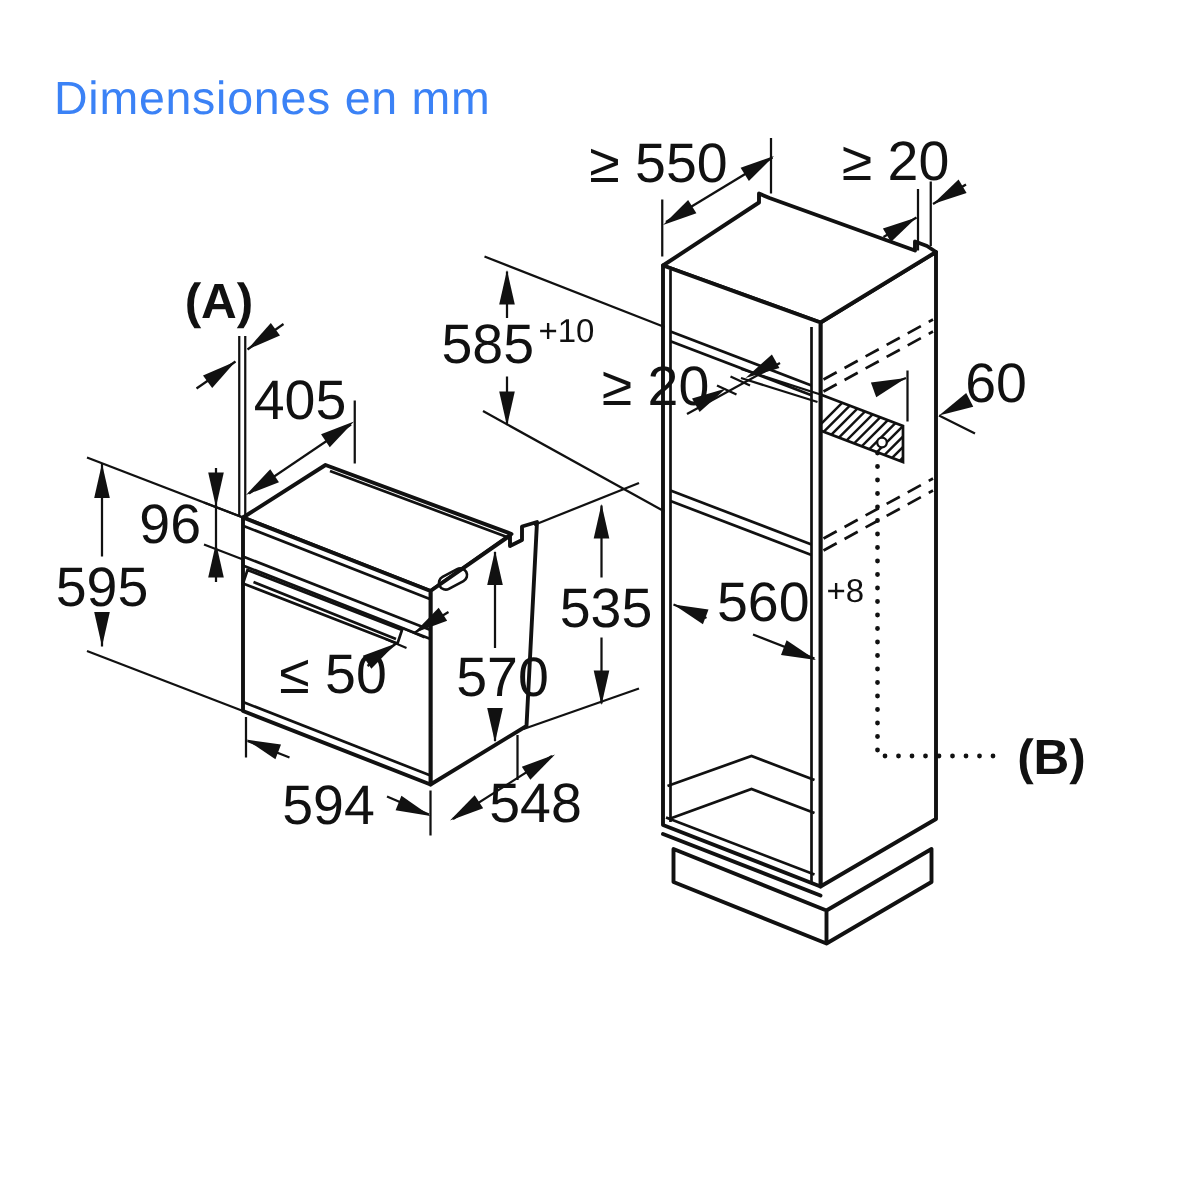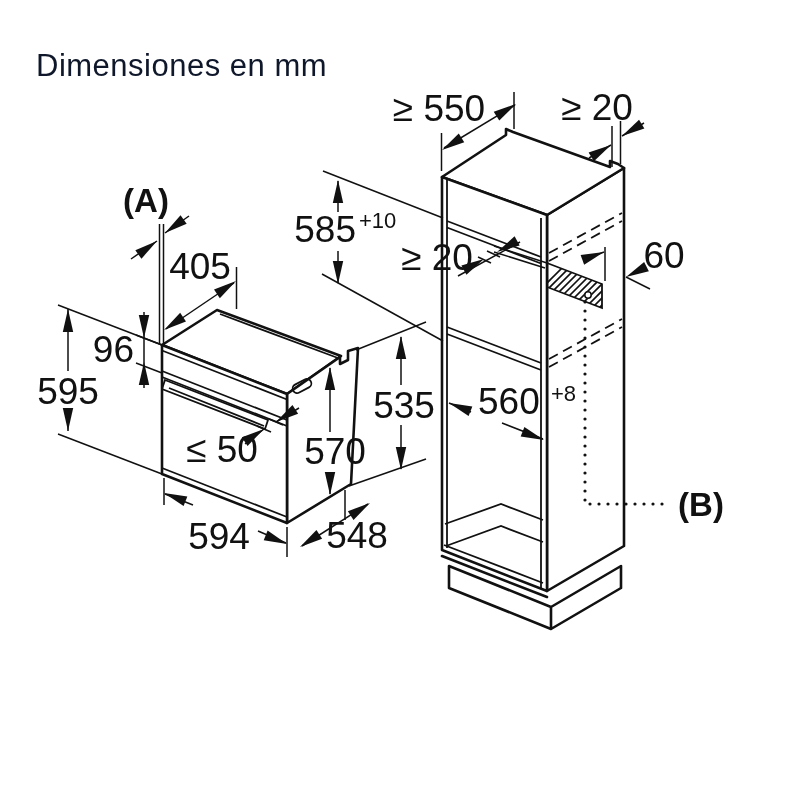--- a/index.html
+++ b/index.html
@@ -1,17 +1,17 @@
 <!DOCTYPE html>
 <html><head>
 <meta charset="utf-8">
 <style>
   html,body{margin:0;padding:0;background:#fff;}
   .canvas{position:relative;width:800px;height:740px;background:#fff;overflow:hidden;
-          font-family:"Liberation Sans", sans-serif;color:#0f172a;text-align:right;}
+          font-family:"Liberation Sans", sans-serif;color:#3b82f6;text-align:right;}
   .title{position:absolute;left:36px;top:48px;font-size:31px;letter-spacing:.5px;}
   .legend{position:absolute;left:40px;top:654px;font-size:28px;line-height:35px;}
   .legend .row{white-space:nowrap;}
   .legend .k{display:inline-block;width:44px;font-weight:bold;}
   .legend .indent{margin-left:44px;}
   svg{position:absolute;left:0;top:0;}
   svg text{fill:#111;}
   .dimtxt{font-size:37px;}
   .sup{font-size:22px;}
   .ref{font-size:33px;font-weight:bold;}

